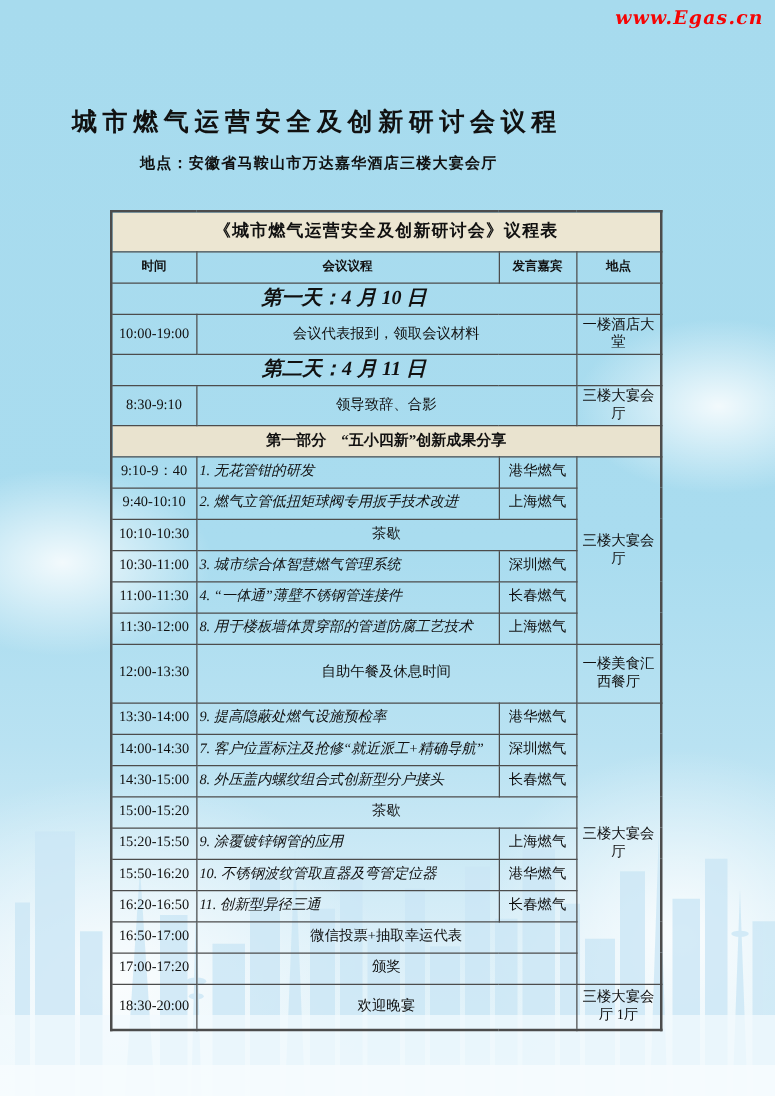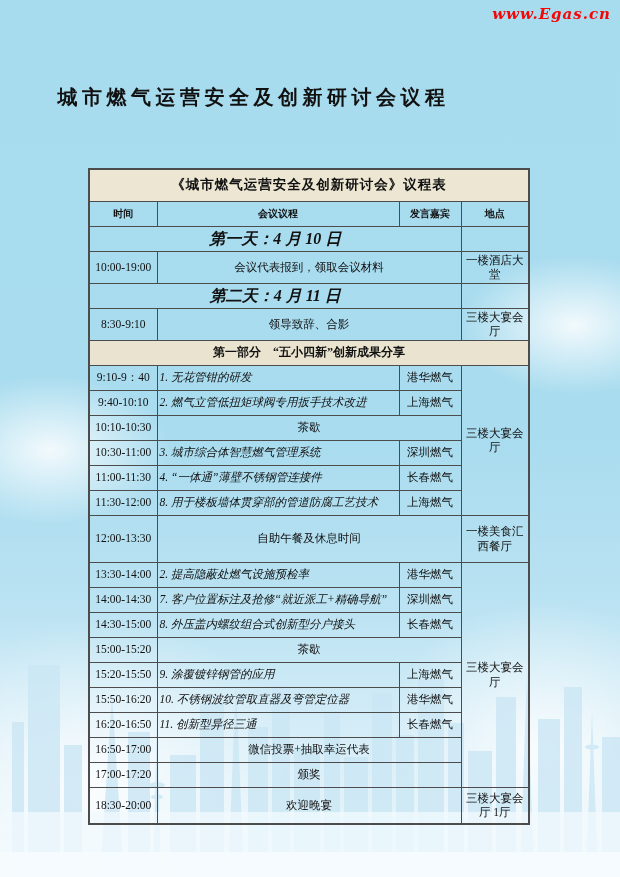--- a/index.html
+++ b/index.html
@@ -108,20 +108,21 @@
       <rect x="602" y="110" width="18" height="140"></rect>
     </g>
     <rect x="0" y="185" width="620" height="65" fill="#f2fafd" opacity="0.75"></rect>
     <rect x="0" y="225" width="620" height="25" fill="#f7fcfe" opacity="0.85"></rect>
   </svg>
 
   <div class="watermark">www.Egas.cn</div>
 
   <div class="doc-title">城市燃气运营安全及创新研讨会议程</div>
   <div class="meta">
+    <div>地点：安徽省马鞍山市万达嘉华酒店三楼大宴会厅</div>
   </div>
 
   <table class="agenda">
     <colgroup>
       <col style="width:68px">
         <col style="width:242px">
         <col style="width:62px">
         <col style="width:68px">
     </colgroup>
     <tbody>
@@ -189,21 +190,21 @@
       </tr>
 
       <tr class="tall">
         <td>12:00-13:30</td>
         <td colspan="2">自助午餐及休息时间</td>
         <td>一楼美食汇西餐厅</td>
       </tr>
 
       <tr>
         <td>13:30-14:00</td>
-        <td class="agenda-item">2. 提高隐蔽处燃气设施预检率</td>
+        <td class="agenda-item">9. 提高隐蔽处燃气设施预检率</td>
         <td>港华燃气</td>
         <td rowspan="9">三楼大宴会厅</td>
       </tr>
       <tr>
         <td>14:00-14:30</td>
         <td class="agenda-item">7. 客户位置标注及抢修“就近派工+精确导航”</td>
         <td>深圳燃气</td>
       </tr>
       <tr>
         <td>14:30-15:00</td>

